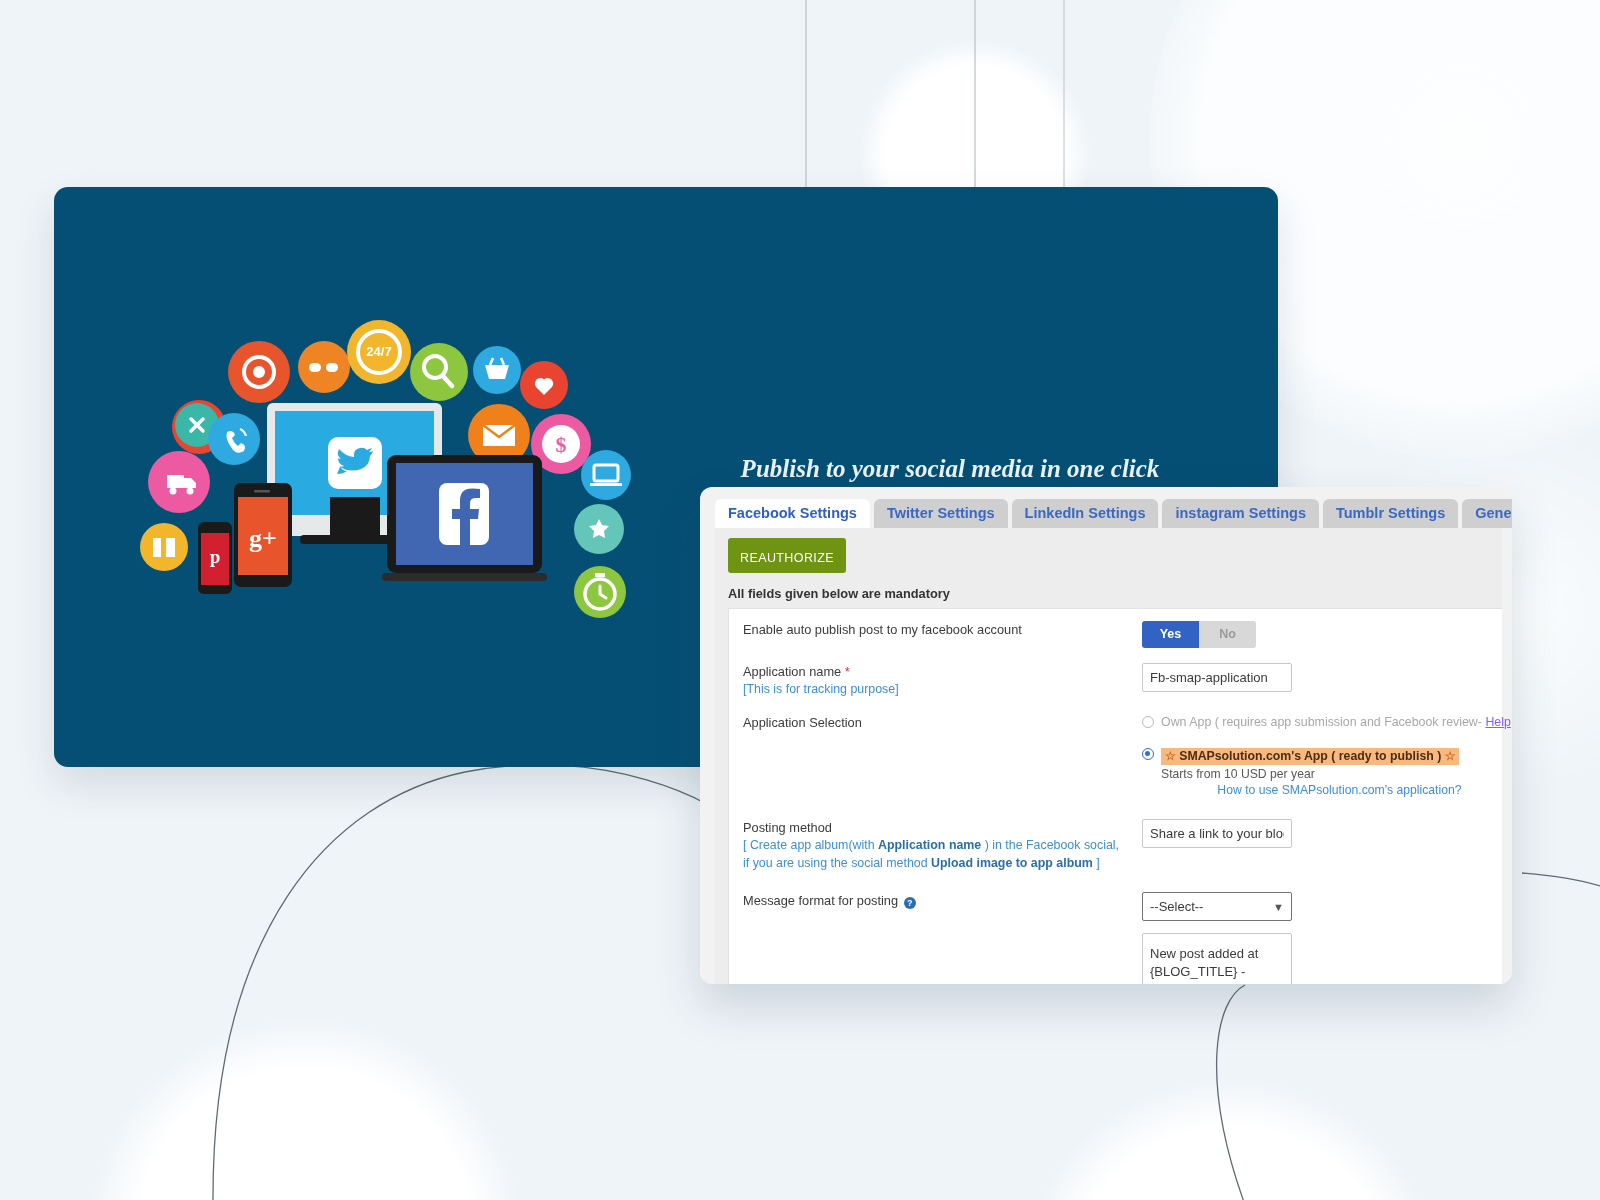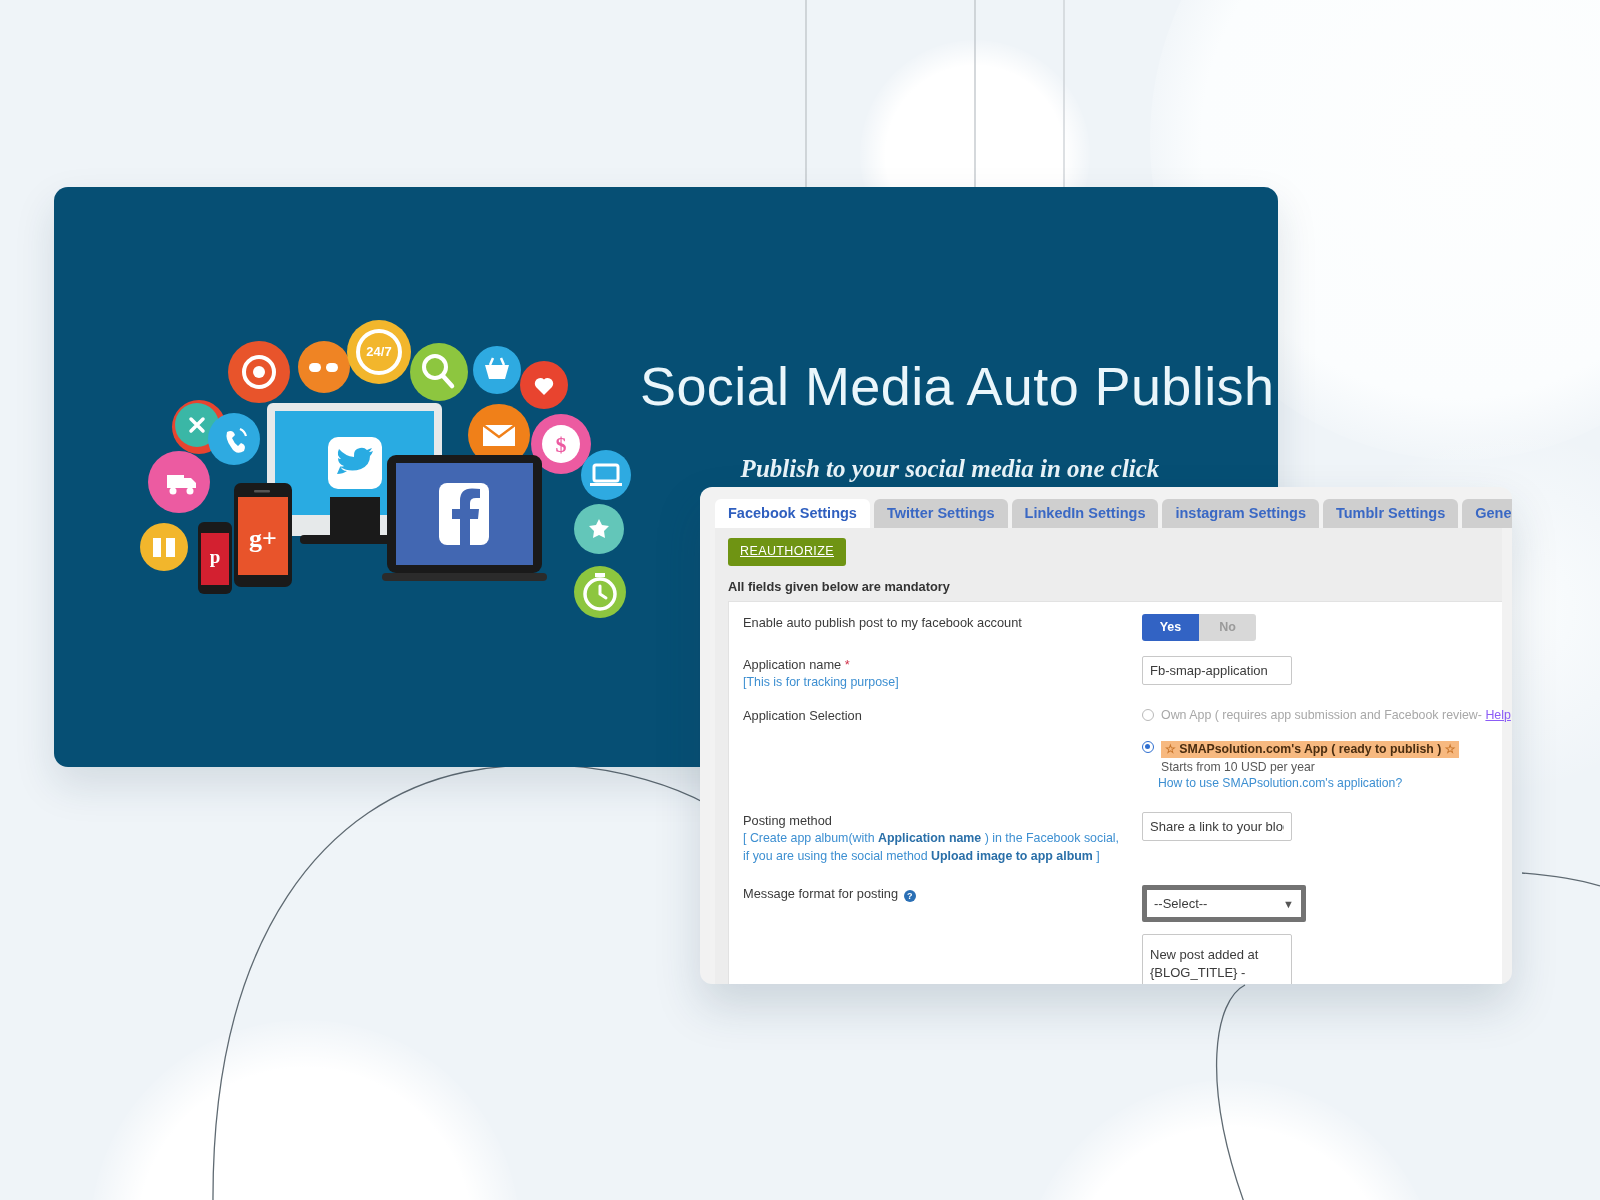--- a/index.html
+++ b/index.html
@@ -111,25 +111,24 @@
     position: absolute; left: 5px; top: 33px; right: 0px; bottom: 0;
     background: #ededed;
     padding: 10px 0 0 13px;
   }
   .reauth-btn {
     display: inline-block;
     background: #6f9413;
     color: #ffffff;
     font-size: 12.5px;
     letter-spacing: .4px;
-    padding: 7px 12px 8px 12px;
+    padding: 14px 12px 8px 12px;
     border-radius: 3px;
     border: none;
     line-height: 1;
-    text-decoration: underline;
   }
   .mandatory {
     margin-top: 13px;
     font-size: 12.8px;
     font-weight: bold;
     color: #333;
   }
   .form-box {
     margin-top: 7px;
     background: #ffffff;
@@ -165,22 +164,22 @@
     width: 150px;
     border: 1px solid #c8c8c8;
     background: #fff;
     font-size: 13px;
     color: #3b3b3b;
     padding: 6px 7px;
     font-family: "Liberation Sans", sans-serif;
     border-radius: 2px;
   }
   .sel {
-    width: 164px;
-    border: 5px solid #737373;
+    width: 150px;
+    border: 1px solid #737373;
     background: #fff;
     font-size: 13px;
     color: #3b3b3b;
     padding: 6px 7px;
     border-radius: 2px;
     font-family: "Liberation Sans", sans-serif;
     display: flex; align-items: center; justify-content: space-between;
   }
   .chev { font-size: 11px; color: #555; }
   .ta {
@@ -218,21 +217,21 @@
   .r-txt .help-lnk { color: #8b5cf6; text-decoration: underline; }
   .hl {
     background: #f7b980;
     color: #4a2d10;
     font-weight: bold;
     font-size: 12.3px;
     padding: 1px 4px 2px 4px;
     white-space: nowrap;
   }
   .sub-note { font-size: 12.2px; color: #585858; margin-top: 3px; margin-left: 19px; }
-  .sub-link { font-size: 12.2px; color: #3d8fd1; margin-top: 2px; margin-left: 16px; }
+  .sub-link { font-size: 12.2px; color: #3d8fd1; margin-top: 2px; margin-left: 26px; text-align: center; }
 
   .qmark {
     display: inline-block;
     width: 12px; height: 12px;
     border-radius: 50%;
     background: #2a6fb5;
     color: #fff;
     font-size: 9px;
     font-weight: bold;
     text-align: center;
@@ -375,21 +374,20 @@
     <rect x="104" y="190" width="50" height="78" fill="#e8542b"></rect>
     <rect x="117" y="196" width="0" height="0"></rect>
     <text x="129" y="240" font-size="26" font-weight="bold" fill="#fff" text-anchor="middle" font-family="Liberation Serif, serif">g+</text>
     <rect x="120" y="183" width="16" height="2.5" rx="1" fill="#555"></rect>
 
     <rect x="64" y="215" width="34" height="72" rx="6" fill="#1a1a1a"></rect>
     <rect x="67" y="226" width="28" height="52" fill="#d32030"></rect>
     <text x="81" y="256" font-size="19" font-weight="bold" fill="#fff" text-anchor="middle" font-family="Liberation Serif, serif">p</text>
   </svg>
 
-  <div class="hero-title">Social Media Auto Publish</div>
   <div class="hero-sub">Publish to your  social media in one click</div>
   <div class="hero-sub2">Effortlessly</div>
 </div>
 
 <div class="panel">
   <div class="panel-inner">
 
     <div class="tabs">
       <div class="tab active">Facebook Settings</div>
       <div class="tab">Twitter Settings</div>

